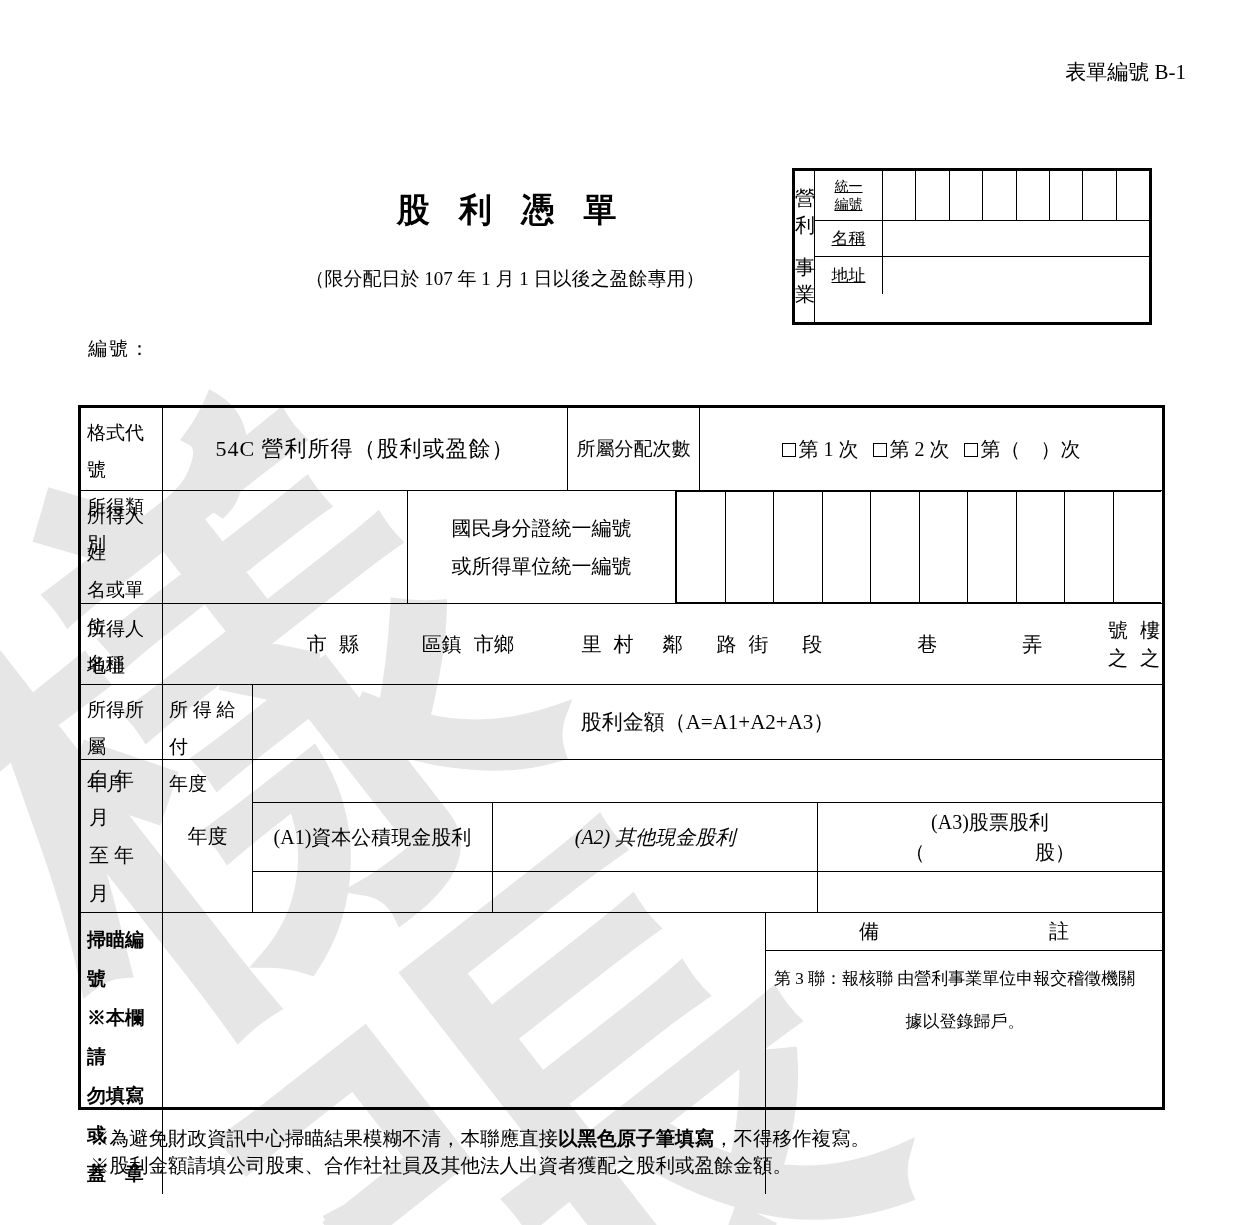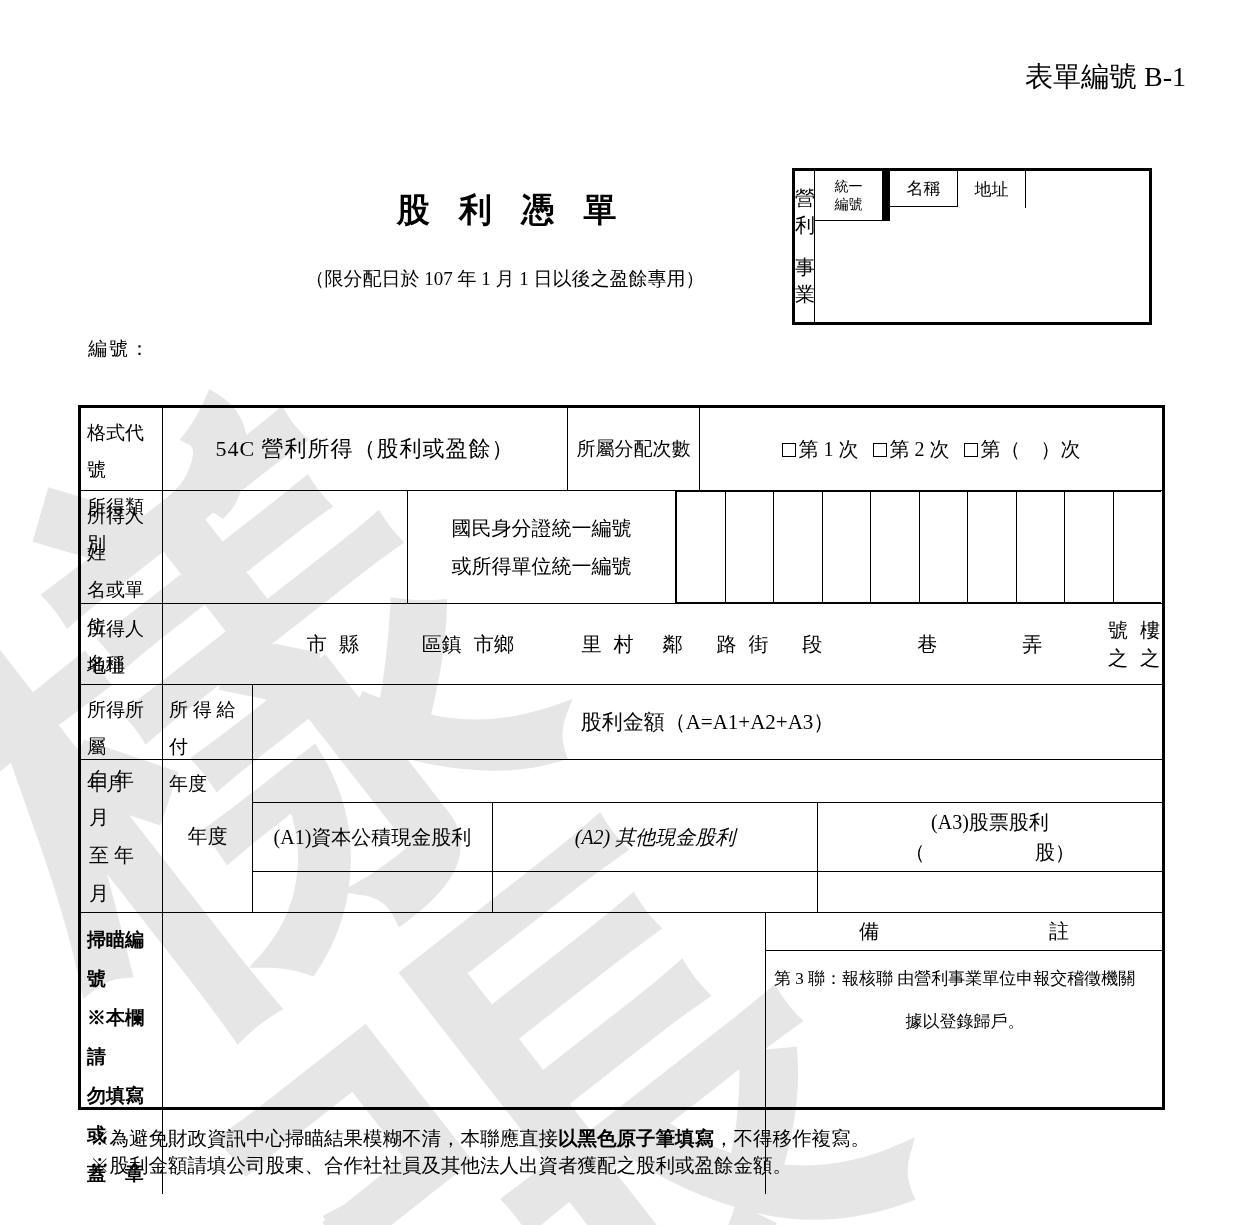--- a/index.html
+++ b/index.html
@@ -14,32 +14,32 @@
   .watermark {
     position:absolute; left:60px; top:280px; width:1160px; height:940px;
     display:flex; align-items:center; justify-content:center;
     transform:rotate(-38deg);
     font-family:"DejaVu Sans","Liberation Sans",sans-serif;
     font-weight:bold; font-size:560px; letter-spacing:55px;
     color:#e6e6e6; z-index:0; user-select:none; line-height:1;
   }
   .fg { position:absolute; z-index:1; }
   
-  .form-code { top:58px; right:55px; font-size:28px;text-align:center; }
+  .form-code { top:58px; right:55px; font-size:21px;text-align:center; }
   .title { top:188px; left:300px; width:420px; text-align:center;
            font-size:33px; font-weight:bold; letter-spacing:7px; word-spacing:7px; }
   .subtitle { top:266px; left:200px; width:610px; text-align:center; font-size:19px; }
   .serial { top:336px; left:88px; font-size:19px; letter-spacing:2px; }
   
   .bizbox { top:168px; left:792px; width:360px; height:157px;
             border:3px solid #000; display:flex; }
   .biz-side { width:20px; border-right:1px solid #000; display:flex;
               flex-direction:column; justify-content:space-around;
               font-size:20px; padding:6px 0; }
-  .biz-main { flex:1; display:flex; flex-direction:row; }
+  .biz-main { flex:1; display:flex; flex-direction:column;text-decoration:underline; }
   .biz-row { display:flex; border-bottom:1px solid #000; }
   .biz-row:last-child { border-bottom:none; }
   .biz-label { width:68px; border-right:1px solid #000; display:flex;
                align-items:center; justify-content:center; font-size:17px;
                text-align:center; }
   .biz-label.small { font-size:14px; line-height:1.25; }
   .biz-value { flex:1; }
   .uid-cells { flex:1; display:flex; }
   .uid-cells div { flex:1; border-right:1px solid #000; }
   .uid-cells div:last-child { border-right:none; }

